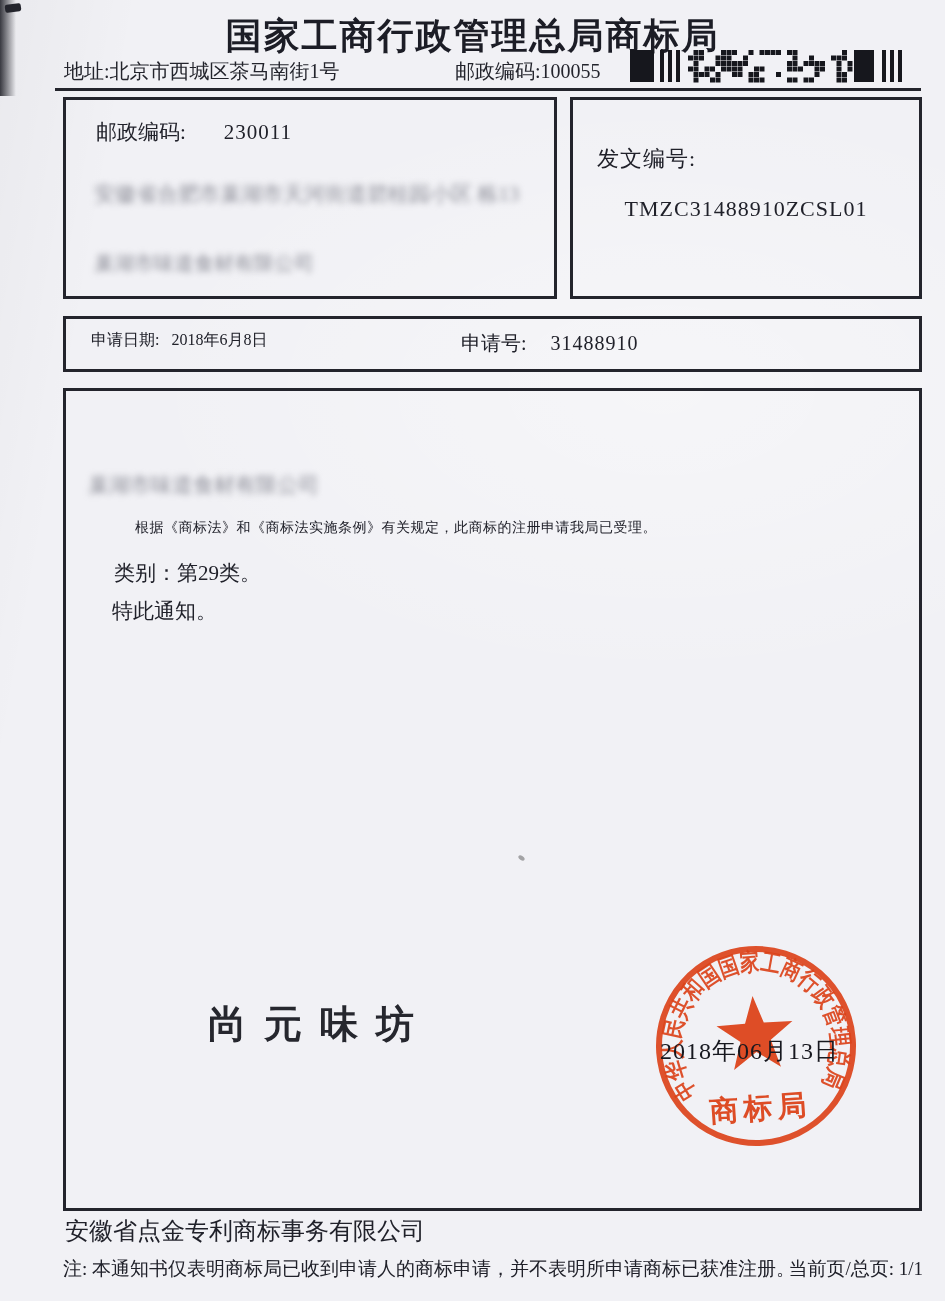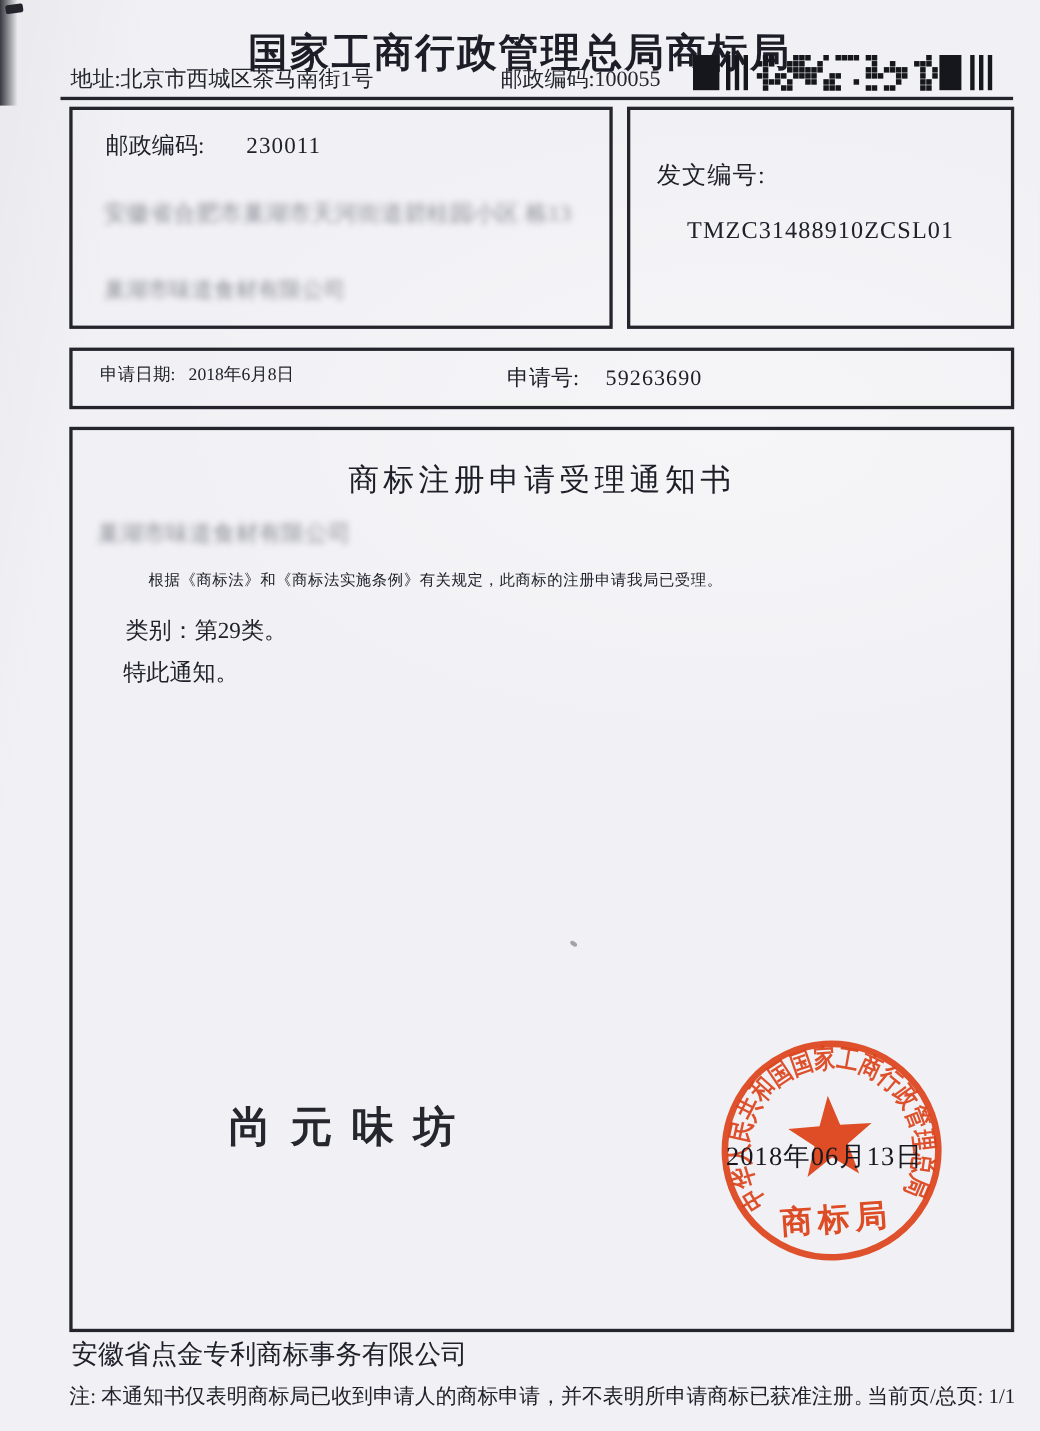--- a/index.html
+++ b/index.html
@@ -26,21 +26,21 @@
   .scan-blob{
     position:absolute;left:5px;top:4px;width:16px;height:8px;
     background:#23242c;border-radius:2px;transform:rotate(-8deg);
   }
   .scan-dot{
     position:absolute;left:518px;top:856px;width:7px;height:4px;
     background:#555;opacity:.5;border-radius:50%;transform:rotate(35deg);
   }
 
   .org-title{
-    position:absolute;left:0;top:24px;width:100%;
+    position:absolute;left:0;top:12px;width:100%;
     text-align:center;font-size:36px;font-weight:bold;letter-spacing:2px;color:#1c1d26;
   }
   .addr-row{position:absolute;left:0;top:58px;width:100%;font-size:20px;color:#23242c;}
   .addr-label{position:absolute;left:64px;top:0;white-space:nowrap;}
   .postal-label{position:absolute;left:455px;top:0;white-space:nowrap;}
   .barcode{position:absolute;left:630px;top:-12px;}
   .head-rule{position:absolute;left:55px;top:88px;width:866px;height:3px;background:#23242c;}
 
   .box{position:absolute;border:3px solid #23242c;background:transparent;}
   .recipient-box{left:63px;top:97px;width:488px;height:196px;}
@@ -201,26 +201,25 @@
   <div class="box dispatch-box">
     <div class="disp-label">发文编号:</div>
     <div class="disp-number">TMZC31488910ZCSL01</div>
   </div>
 
   <div class="box meta-bar">
     <div class="meta-date">
       <span>申请日期:</span><span class="val">2018年6月8日</span>
     </div>
     <div class="meta-no">
-      <span>申请号:</span><span class="val">59263690</span>
+      <span>申请号:</span><span class="val">31488910</span>
     </div>
   </div>
 
   <div class="box main-box">
-    <div class="notice-title">商标注册申请受理通知书</div>
     <div class="applicant redacted">巢湖市味道食材有限公司</div>
     <div class="body-l1">根据《商标法》和《商标法实施条例》有关规定，此商标的注册申请我局已受理。</div>
     <div class="body-l2">类别：第29类。</div>
     <div class="body-l3">特此通知。</div>
 
     <div class="trademark">尚元味坊</div>
 
     <div class="seal-wrap">
       <svg width="220" height="220" viewBox="0 0 220 220">
         <defs>

